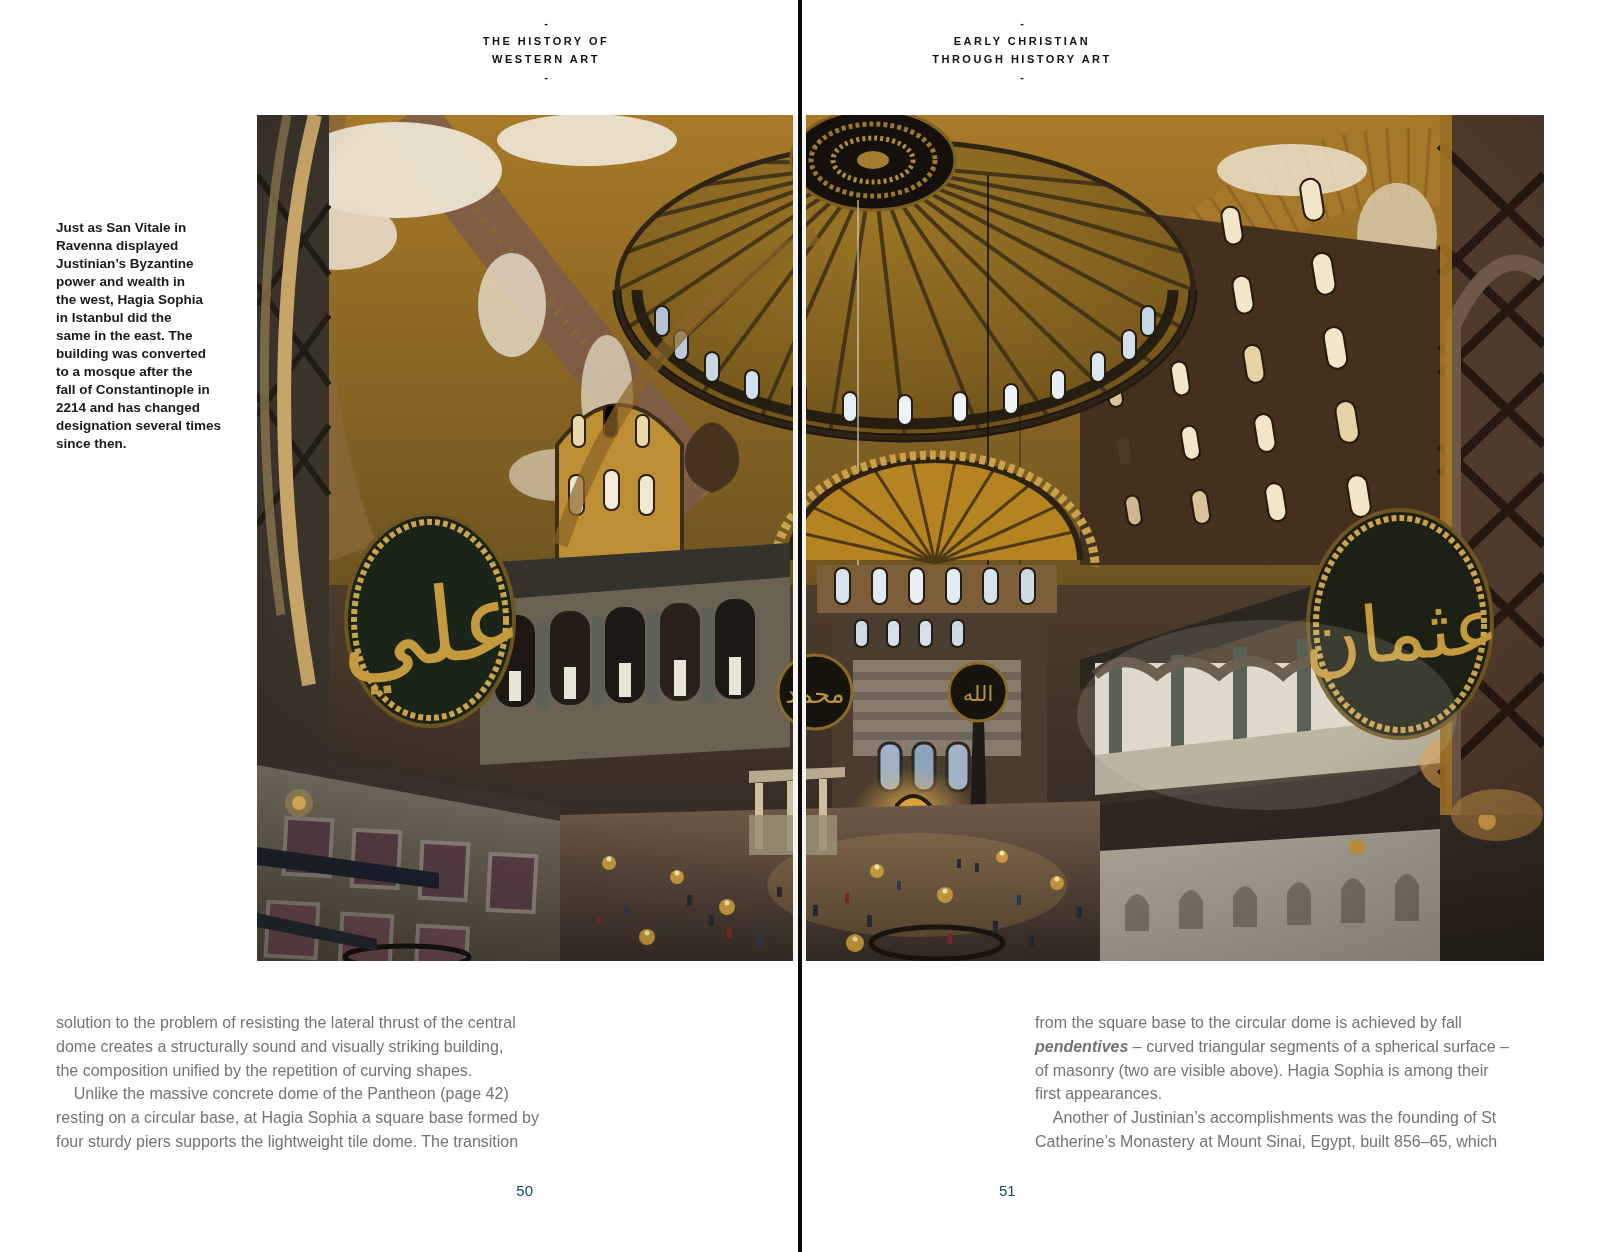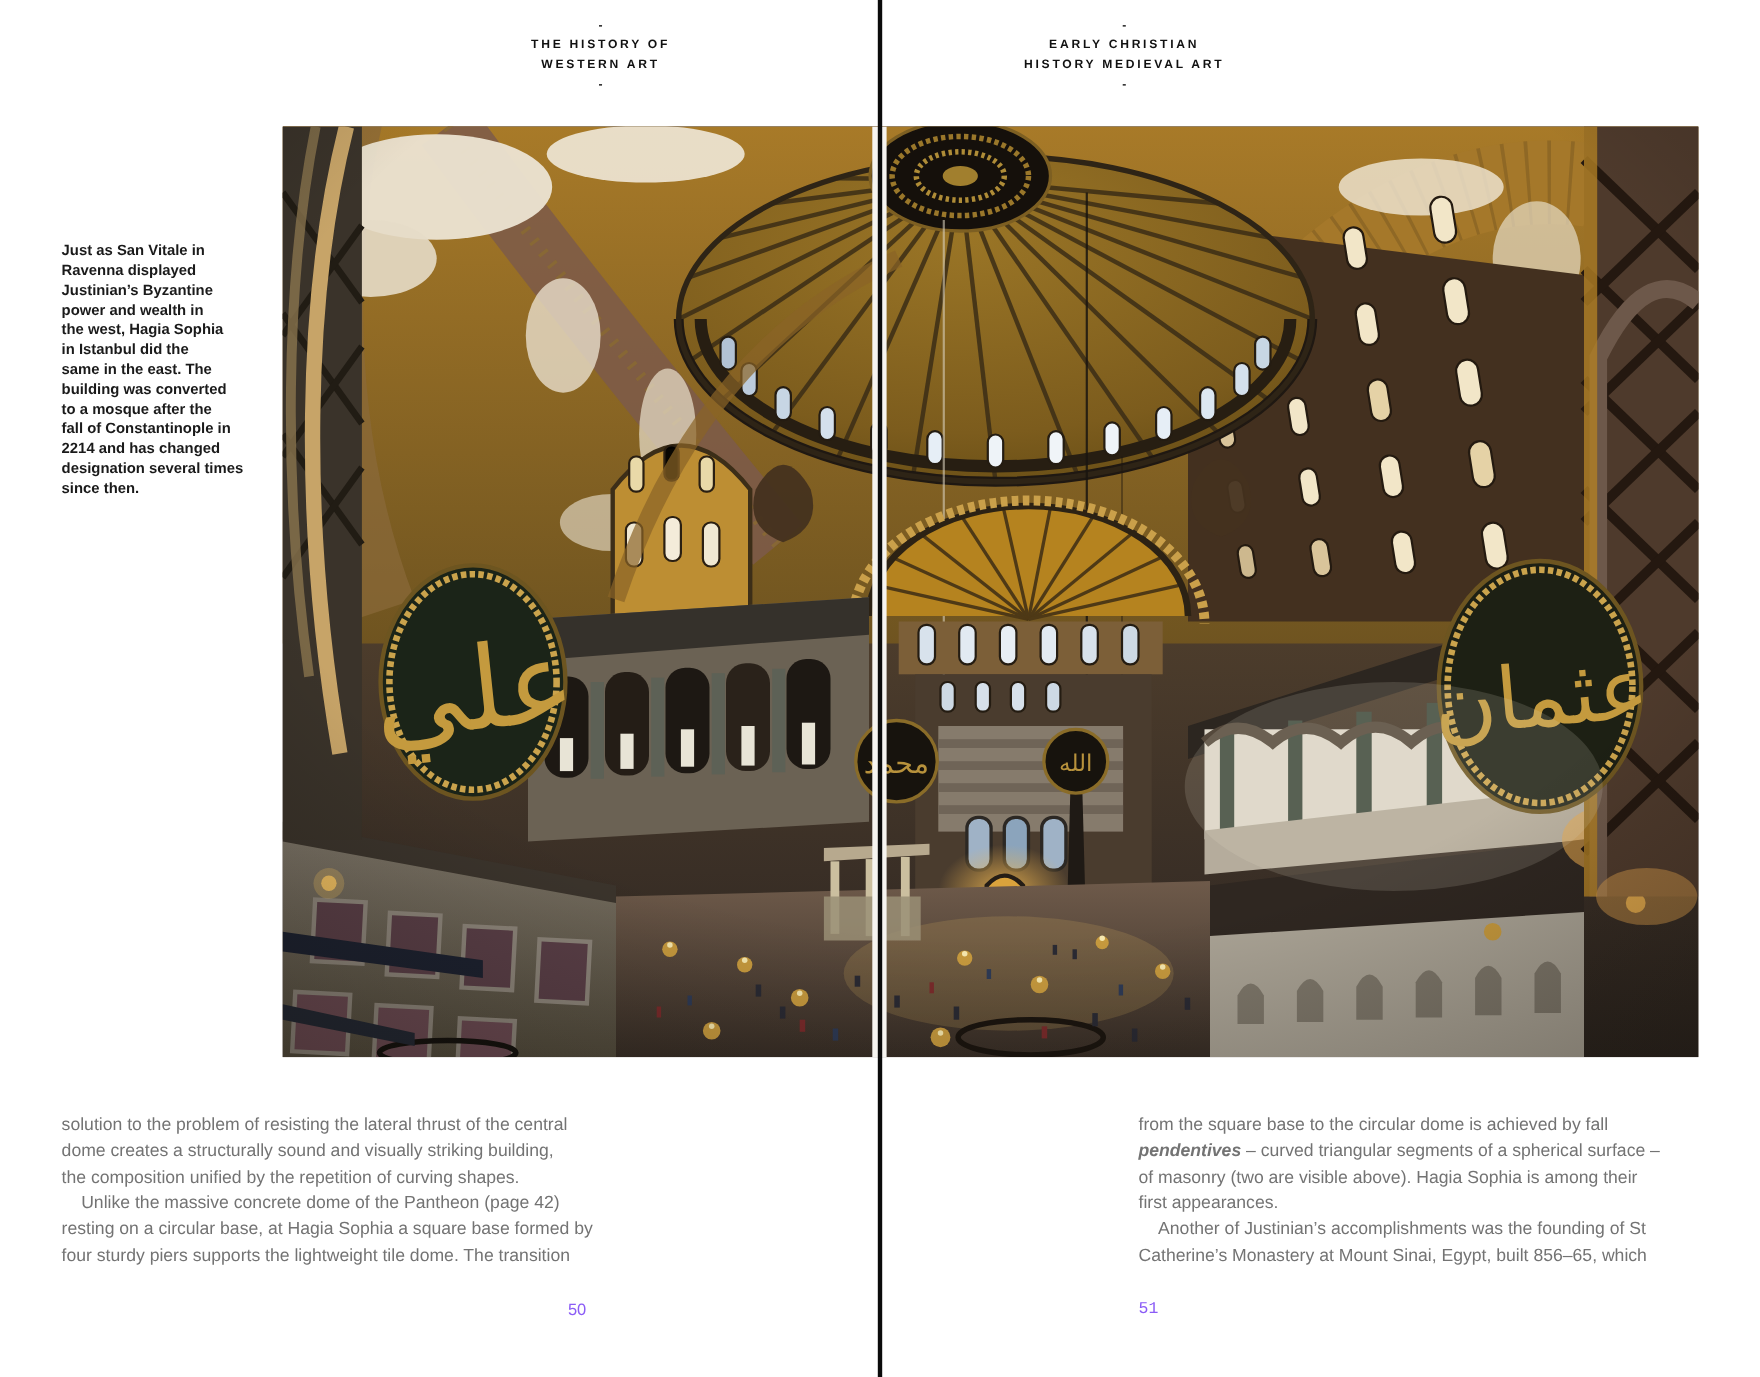--- a/index.html
+++ b/index.html
@@ -18,41 +18,41 @@
   .caption-note{position:absolute;left:56px;top:219px;width:178px;font-size:13.5px;line-height:18px;
            white-space:pre-line;font-weight:bold;color:#1a1a1a;}
   
   .photo{position:absolute;left:257px;top:115px;width:1287px;height:846px;background:#3a2d22;}
   
   .bodytext{position:absolute;top:1011px;width:545px;font-size:16px;line-height:23.8px;
             white-space:pre-wrap;color:#737373;}
   #body-left{left:56px;}
   #body-right{left:1035px;}
   .bodytext b{font-weight:bold;font-style:italic;}
-  .pageno{position:absolute;top:1182px;font-size:15px;color:#8b5cf6;}
+  .pageno{position:absolute;top:1182px;font-size:15px;color:#0c4a6e;}
   #pageno-left{left:56px;width:477px;text-align:right;}
-  #pageno-right{left:1035px;text-align:center;font-family:Liberation Mono, monospace;}
+  #pageno-right{left:999px;text-align:center;}
   
   .spine{position:absolute;left:798px;top:0;width:4px;height:1252px;background:#0b0b0b;}
 </style>
 </head>
 <body>
 
 <div class="spread">
 
   <div class="runhead" id="runhead-left">
     <div class="dash">-</div>
     <div>THE HISTORY OF</div>
     <div>WESTERN ART</div>
     <div class="dash">-</div>
   </div>
   <div class="runhead" id="runhead-right">
     <div class="dash">-</div>
     <div>EARLY CHRISTIAN</div>
-    <div>HISTORY MEDIEVAL ART</div>
+    <div>THROUGH HISTORY ART</div>
     <div class="dash">-</div>
   </div>
 
   <div class="caption-note">Just as San Vitale in
 Ravenna displayed
 Justinian’s Byzantine
 power and wealth in
 the west, Hagia Sophia
 in Istanbul did the
 same in the east. The

